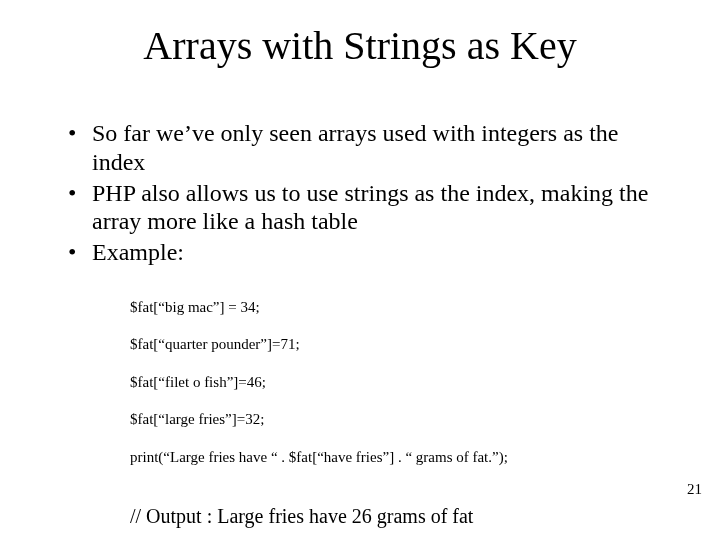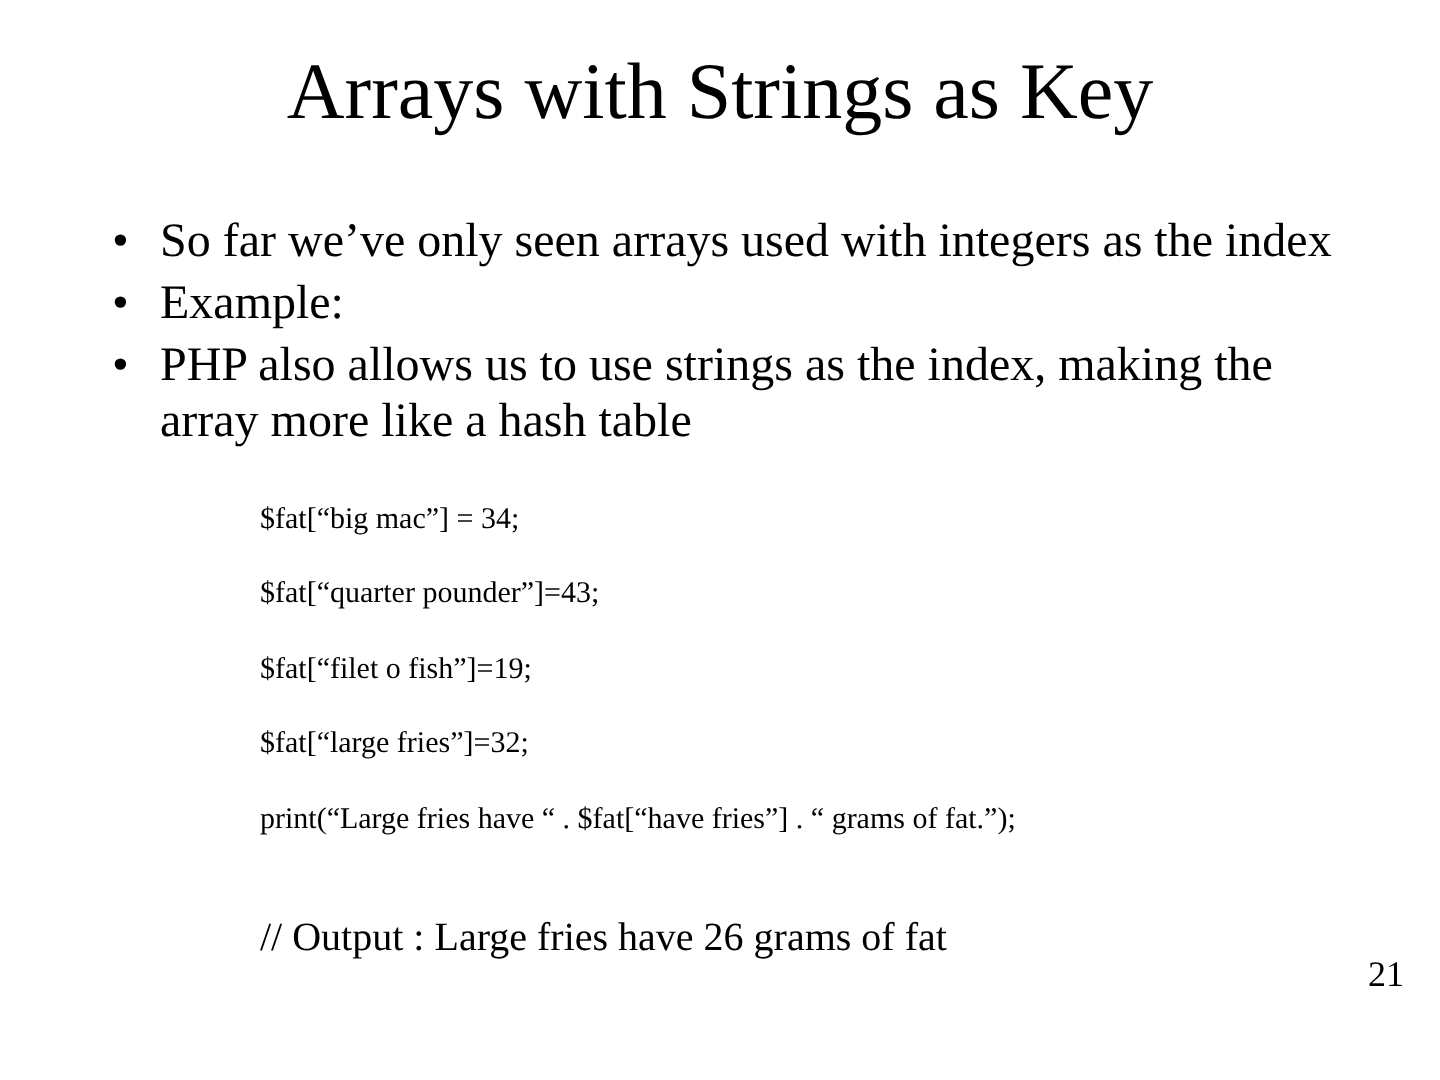--- a/index.html
+++ b/index.html
@@ -23,21 +23,21 @@
     font-weight: normal;
     margin: 0;
     padding: 22px 0 0 0;
   }
   .body {
     padding: 38px 50px 0 50px;
   }
   ul.bullets {
     list-style: none;
     padding: 0;
-    margin: 0;
+    margin: 12px;
     font-size: 24px;
     line-height: 1.2;
   }
   ul.bullets > li {
     position: relative;
     padding-left: 30px;
     margin-bottom: 2px;
   }
   ul.bullets > li::before {
     content: "•";
@@ -52,41 +52,41 @@
     white-space: pre-line;
   }
   .output {
     font-size: 20px;
     margin: 20px 0 0 80px;
   }
   .page-num {
     position: absolute;
     right: 18px;
     bottom: 14px;
-    font-size: 18px;
+    font-size: 15px;
   }
 </style>
 </head>
 <body>
 
 <div class="slide">
 
   <h1 class="title">Arrays with Strings as Key</h1>
 
   <div class="body">
     <ul class="bullets">
       <li>So far we’ve only seen arrays used with integers as the index</li>
+      <li>PHP also allows us to use strings as the index, making the array more like a hash table</li>
       <li>Example:</li>
-      <li>PHP also allows us to use strings as the index, making the array more like a hash table</li>
     </ul>
 
     <div class="code">
       <div>$fat[“big mac”] = 34;</div>
-      <div>$fat[“quarter pounder”]=43;</div>
-      <div>$fat[“filet o fish”]=19;</div>
+      <div>$fat[“quarter pounder”]=71;</div>
+      <div>$fat[“filet o fish”]=46;</div>
       <div>$fat[“large fries”]=32;</div>
       <div>print(“Large fries have “ . $fat[“have fries”] . “ grams of fat.”);</div>
     </div>
 
     <div class="output">// Output : Large fries have 26 grams of fat</div>
 
   </div>
 
   <div class="page-num">21</div>
 </div>

